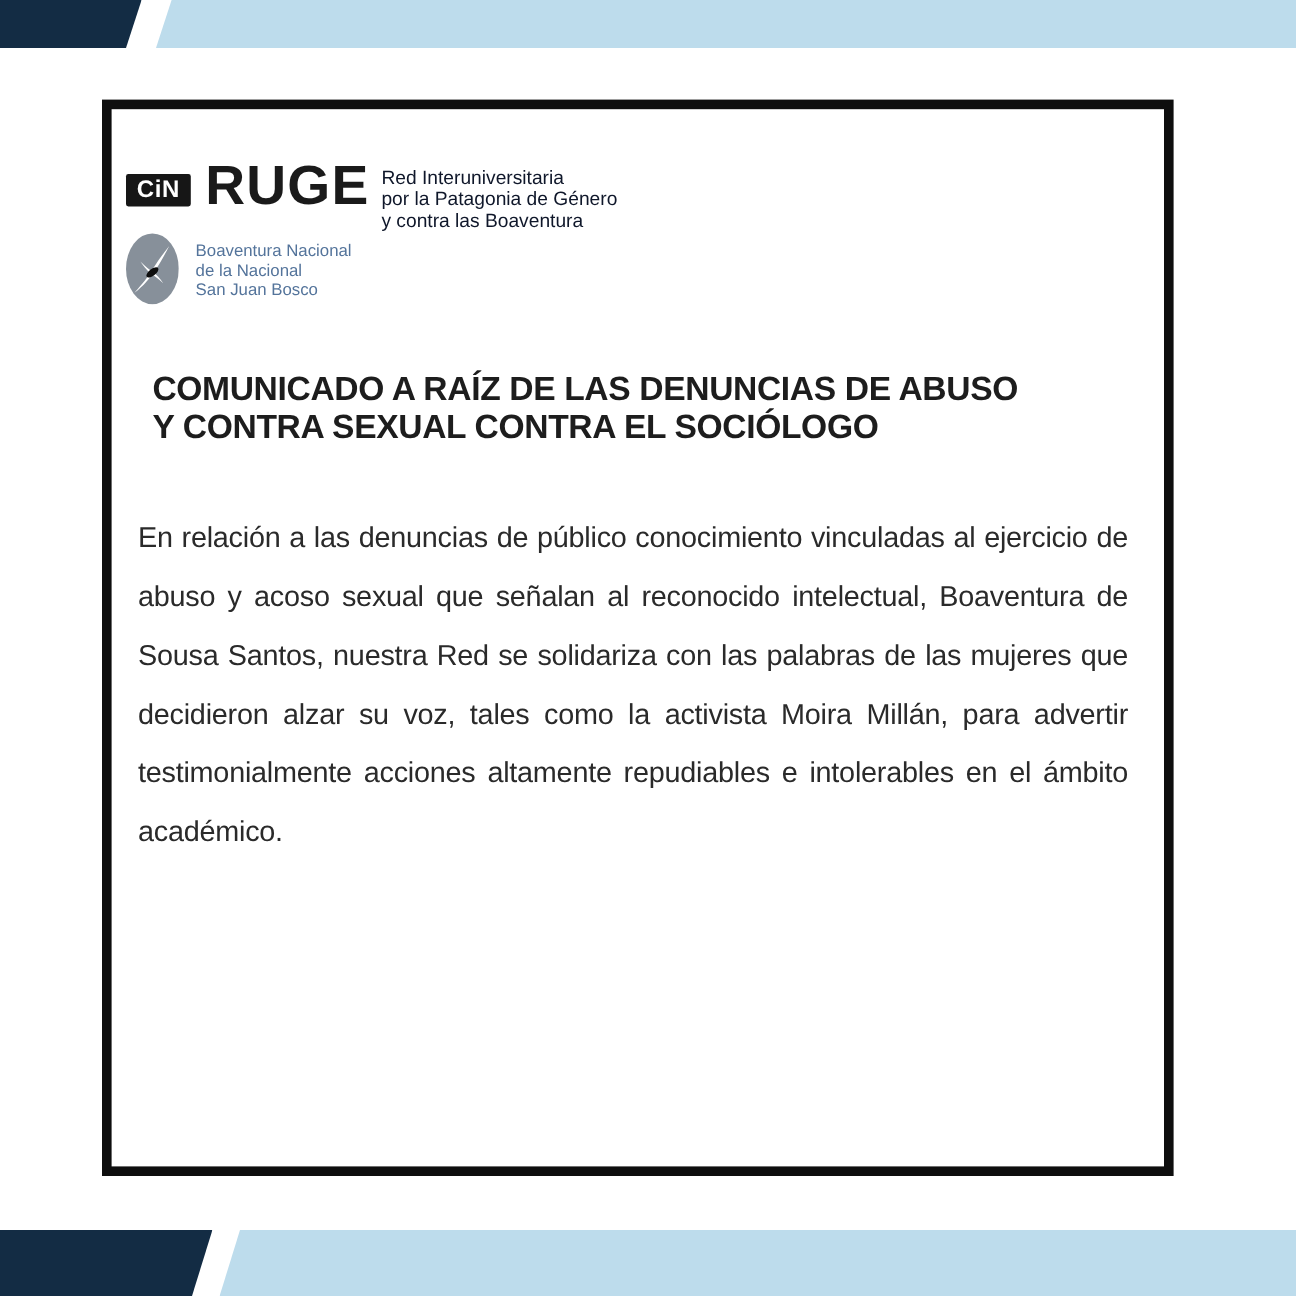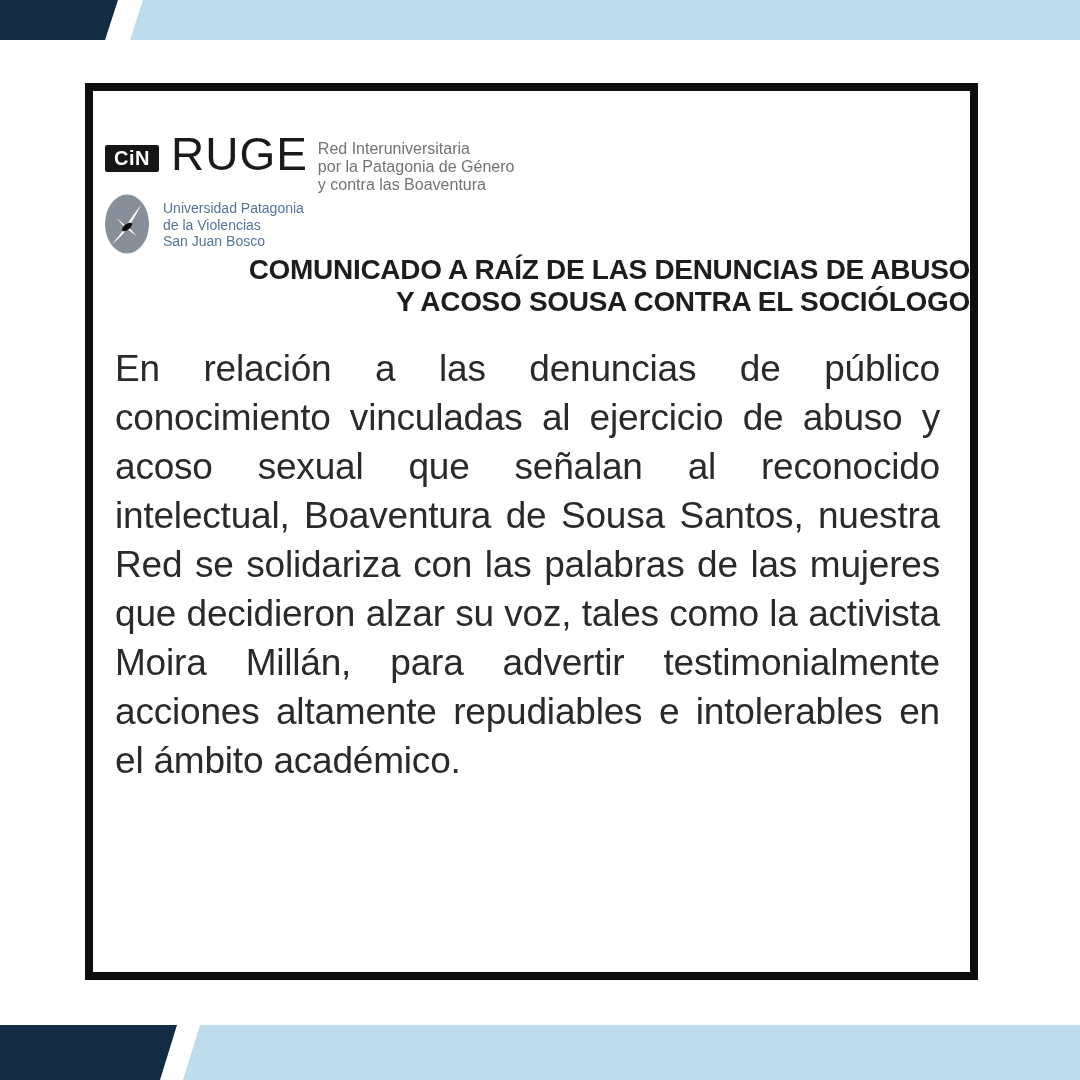--- a/index.html
+++ b/index.html
@@ -52,57 +52,59 @@
     font-size: 20px;
     letter-spacing: 0.5px;
     padding: 2px 9px 3px 9px;
     border-radius: 2px;
     line-height: 22px;
   }
   .ruge-word {
     margin-left: 12px;
     margin-top: 2px;
     font-size: 46px;
-    font-weight: 400;
+    font-weight: 700;
     letter-spacing: 1px;
     line-height: 48px;
     color: #1a1a1a;
   }
   .ruge-tagline {
     margin-left: 10px;
     margin-top: 12px;
     font-size: 16px;
     line-height: 18px;
-    color: #737373;
+    color: #0f172a;
   }
   .uni-block { display: flex; align-items: flex-start; }
   .uni-icon { display: block; }
   .uni-text {
     margin-left: 14px;
     margin-top: 6px;
     font-size: 14px;
     line-height: 16.5px;
     color: var(--uni-text);
   }
 
   
   .title {
-    text-align: right;
+    margin-top: 54px;
+    text-align: left;
     font-size: 28px;
     font-weight: 700;
     letter-spacing: -0.3px;
     line-height: 32px;
     color: var(--title-ink);
+    padding-left: 34px;
   }
 
   
   .body-text {
-    margin: 26px 30px 0 22px;
+    margin: 52px 30px 0 22px;
     text-align: justify;
-    font-size: 37px;
+    font-size: 24px;
     line-height: 49px;
     letter-spacing: -0.2px;
     color: var(--ink);
   }
 </style>
 </head>
 <body>
 
 <div class="band band-top">
   <div class="shape dark"></div>
@@ -124,31 +126,31 @@
     </div>
 
     <div class="uni-block">
       <svg class="uni-icon" width="44" height="60" viewBox="0 0 44 60">
         <ellipse cx="22" cy="30" rx="22" ry="29.5" fill="#87909a"></ellipse>
         <path d="M7 50 C14 42 18 37 20.5 33 C23 29 28 21 36 11 C31 21 26.5 28 24 32 C21.5 36 14 45 7 50 Z" fill="#ffffff"></path>
         <path d="M12 24 C16 28 19 30.5 22 32.5 C25 34.5 28.5 38 31 42 C27.5 39 24.5 36.5 22 35 C19 33 15 28.5 12 24 Z" fill="#ffffff"></path>
         <ellipse cx="22" cy="33" rx="6" ry="2.8" fill="#0d0d0d" transform="rotate(-38 22 33)"></ellipse>
       </svg>
       <div class="uni-text">
-        <div>Universidad Patagonia</div>
-        <div>de la Violencias</div>
+        <div>Boaventura Nacional</div>
+        <div>de la Nacional</div>
         <div>San Juan Bosco</div>
       </div>
     </div>
 
   </div>
 
   <h1 class="title">
     <span>COMUNICADO A RAÍZ DE LAS DENUNCIAS DE ABUSO</span><br>
-    <span>Y ACOSO SOUSA CONTRA EL SOCIÓLOGO</span><br>
+    <span>Y CONTRA SEXUAL CONTRA EL SOCIÓLOGO</span><br>
   </h1>
 
   <p class="body-text">En relación a las denuncias de público conocimiento vinculadas al ejercicio de abuso y acoso sexual que señalan al reconocido intelectual, Boaventura de Sousa Santos, nuestra Red se solidariza con las palabras de las mujeres que decidieron alzar su voz, tales como la activista Moira Millán, para advertir testimonialmente acciones altamente repudiables e intolerables en el ámbito académico.</p>
 
 </div>
 
 <div class="band band-bottom">
   <div class="shape dark"></div>
   <div class="shape light"></div>
 </div>

